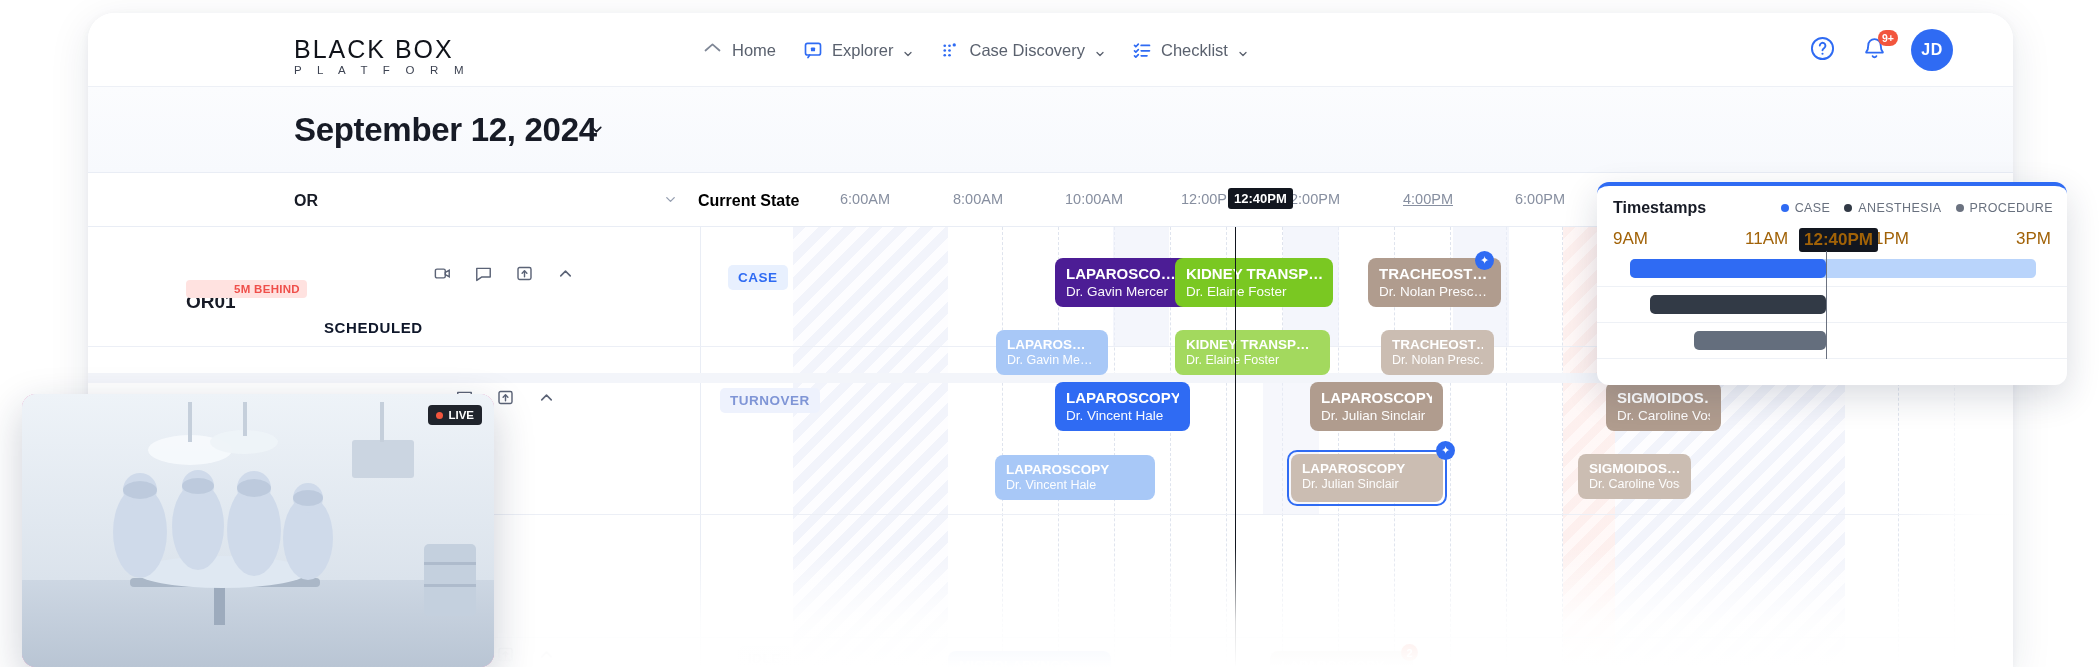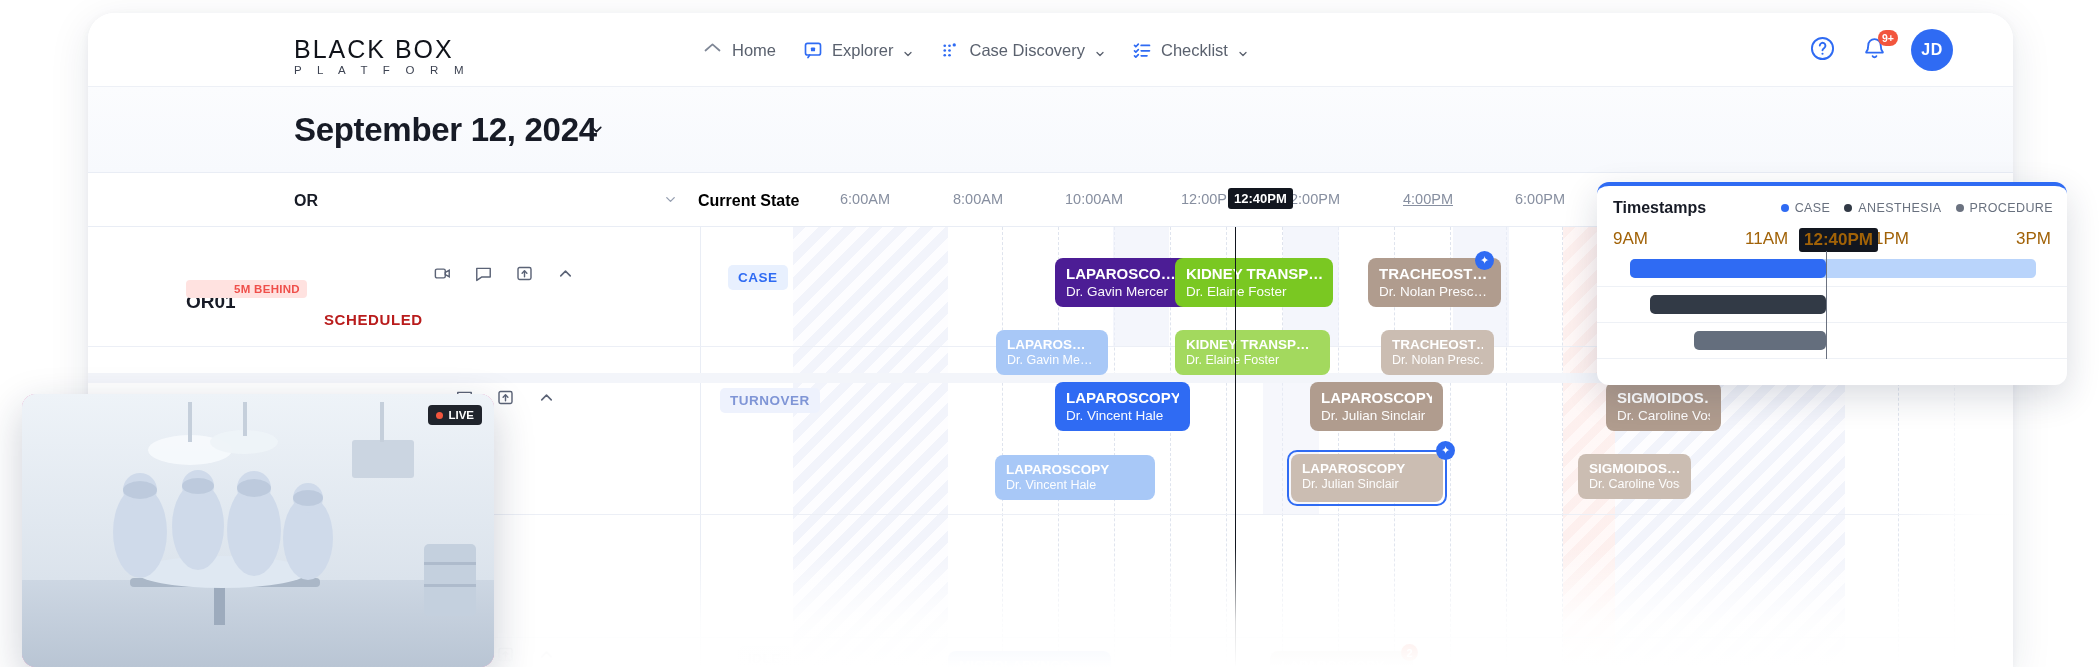--- a/index.html
+++ b/index.html
@@ -465,21 +465,21 @@
                     <path d="M9 11.6L12 8.6l3 3"></path>
                   </svg>
               </span>
               <span class="rowicon">
                 <svg width="19" height="19" viewBox="0 0 24 24" fill="none" stroke="currentColor" stroke-width="2" stroke-linecap="round" stroke-linejoin="round">
                     <path d="M6 15l6-6 6 6"></path>
                   </svg>
               </span>
             </div>
             <div class="statecell st-case" style="left:640px; top:38px;">CASE</div>
-            <div class="subrow-lbl" style="top:84px; color:#b91c1c;">SCHEDULED</div>
+            <div class="subrow-lbl" style="top:92px; color:#0f172a;">SCHEDULED</div>
           </div>
 
           <div class="orrow" style="top:156px; height:131px;">
             <div class="rowicons" style="left:367px; top:5px;">
               <span class="rowicon">
                 <svg width="19" height="19" viewBox="0 0 24 24" fill="none" stroke="currentColor" stroke-width="1.8" stroke-linejoin="round">
                     <path d="M3.5 5.5h17v11h-11l-6 4.2z"></path>
                   </svg>
               </span>
               <span class="rowicon">

